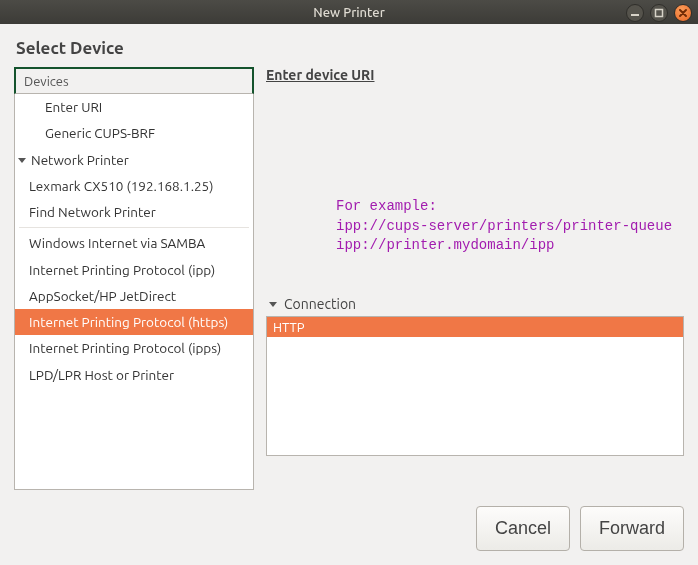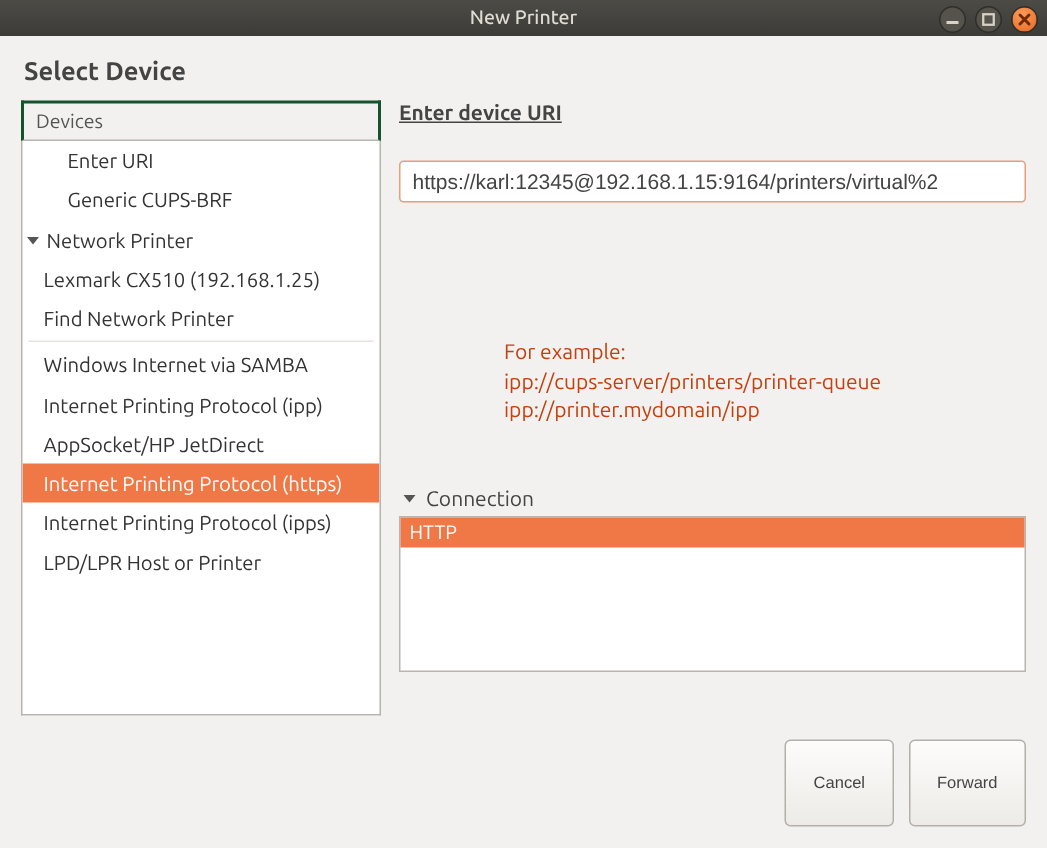--- a/index.html
+++ b/index.html
@@ -117,60 +117,61 @@
     padding: 5px 8px;
     border: 1px solid #e89e78;
     border-radius: 3px;
     font-size: 14px;
     color: #444;
     outline: none;
     background: #fff;
   }
   .example-block {
     margin: 90px 0 0 70px;
-    color: #c2410c;
+    color: #a21caf;
     font-size: 14px;
     line-height: 1.4;
+    font-family: Liberation Mono, monospace;
   }
   .connection-frame {
     margin-top: 40px;
   }
   .conn-header {
     display: flex; align-items: center; gap: 4px;
     font-size: 14px; color: #444;
     margin-bottom: 4px;
   }
   .conn-list {
     border: 1px solid #b8b4ae;
     background: #fff;
-    height: 104px;
+    height: 140px;
   }
   .conn-row {
     padding: 3px 6px;
     color: #333;
   }
   .conn-row.selected {
     background: #f07746;
     color: #fff;
   }
 
   
   .button-row {
     display: flex;
     justify-content: flex-end;
     gap: 10px;
     margin-top: 16px;
   }
   .btn {
-    padding: 22px 18px;
+    padding: 11px 18px;
     border: 1px solid #b4b0a9;
     border-radius: 4px;
     background: linear-gradient(#fdfcfb, #ecebe7);
     color: #444;
-    font-size: 11px;
+    font-size: 18px;
     cursor: pointer;
   }
 </style>
 </head>
 <body>
 
 <div class="titlebar">
   <span>New Printer</span>
   <div class="title-controls">
     <span class="title-btn">
@@ -221,21 +222,20 @@
         <div class="dev-item indent2">Internet Printing Protocol (ipp)</div>
         <div class="dev-item indent2">AppSocket/HP JetDirect</div>
         <div class="dev-item indent2 selected">Internet Printing Protocol (https)</div>
         <div class="dev-item indent2">Internet Printing Protocol (ipps)</div>
         <div class="dev-item indent2">LPD/LPR Host or Printer</div>
       </div>
     </div>
 
     <div class="right-col">
       <div class="field-label">Enter device URI</div>
-      <input class="uri-input" type="text" value="https://karl:12345@192.168.1.15:9164/printers/virtual%2" style="">
 
       <div class="example-block">
         <div>For example:</div>
         <div>ipp://cups-server/printers/printer-queue</div>
         <div>ipp://printer.mydomain/ipp</div>
       </div>
 
       <div class="connection-frame">
         <div class="conn-header">
           <span class="expander">

